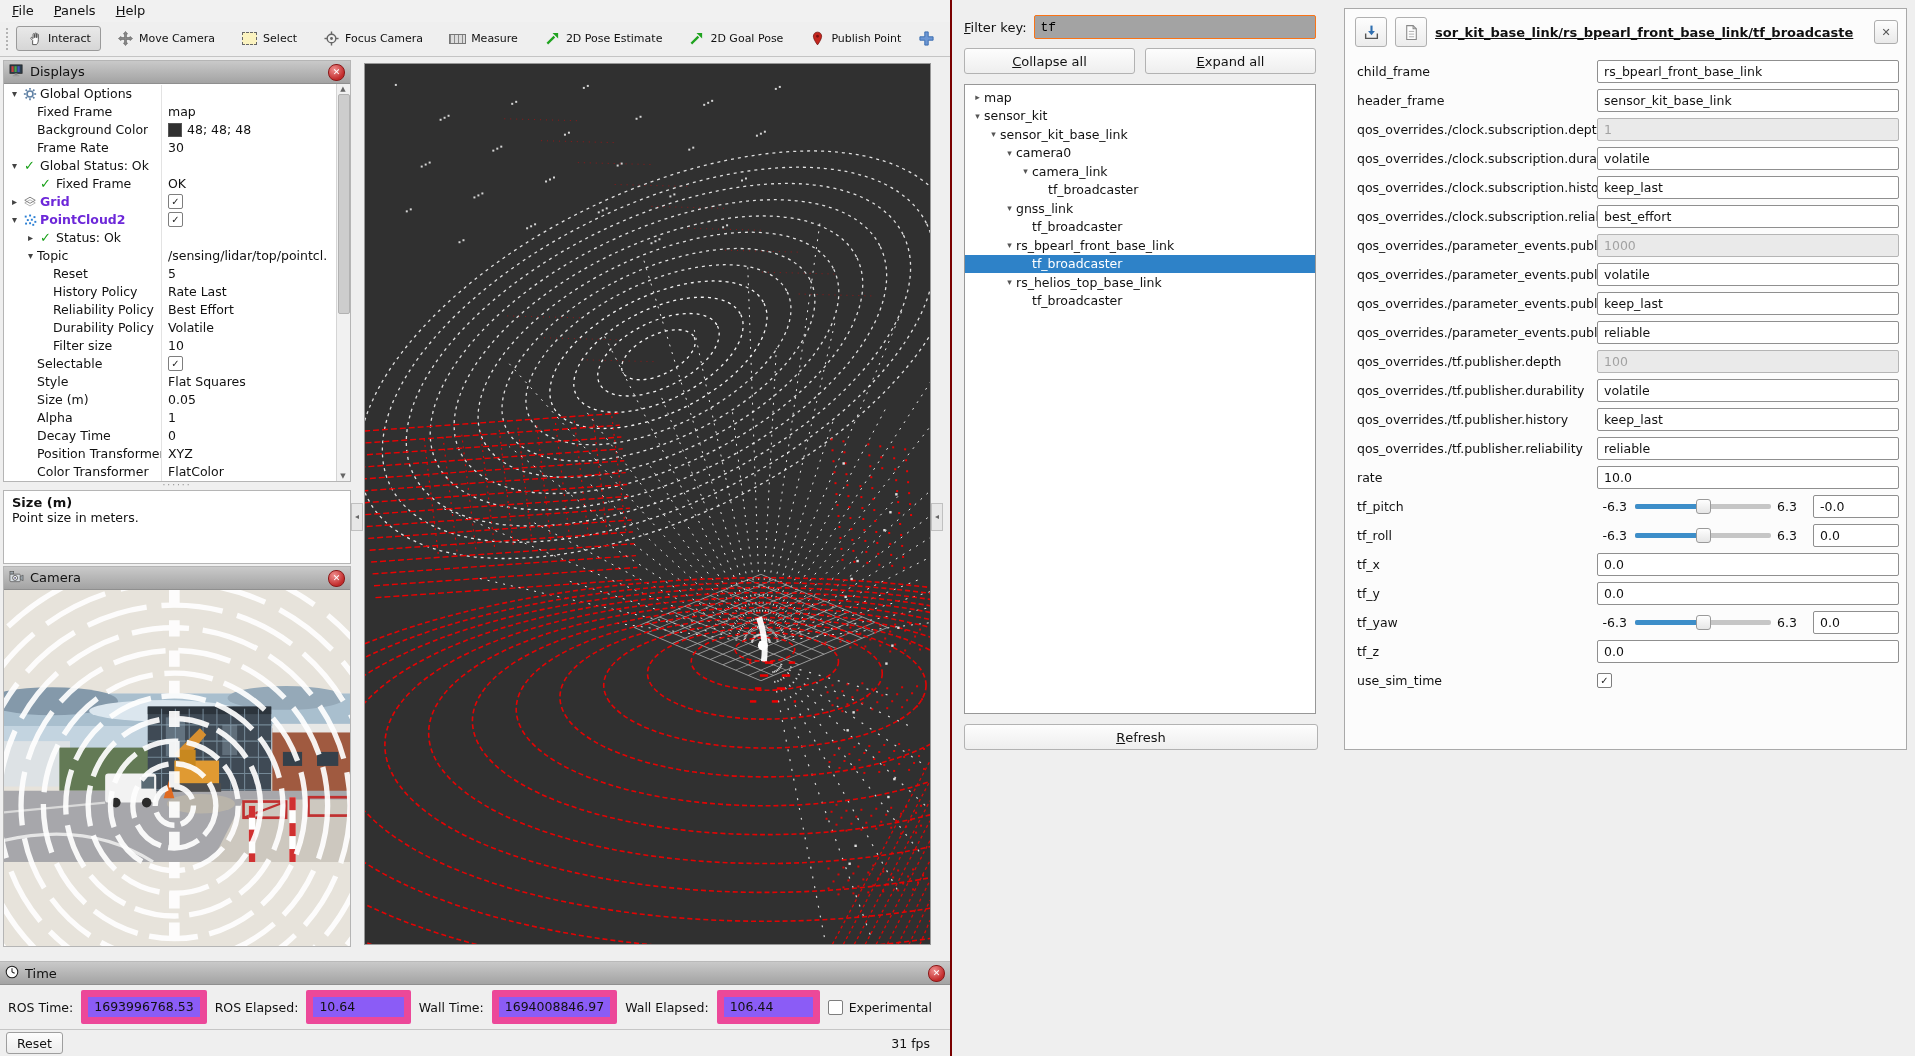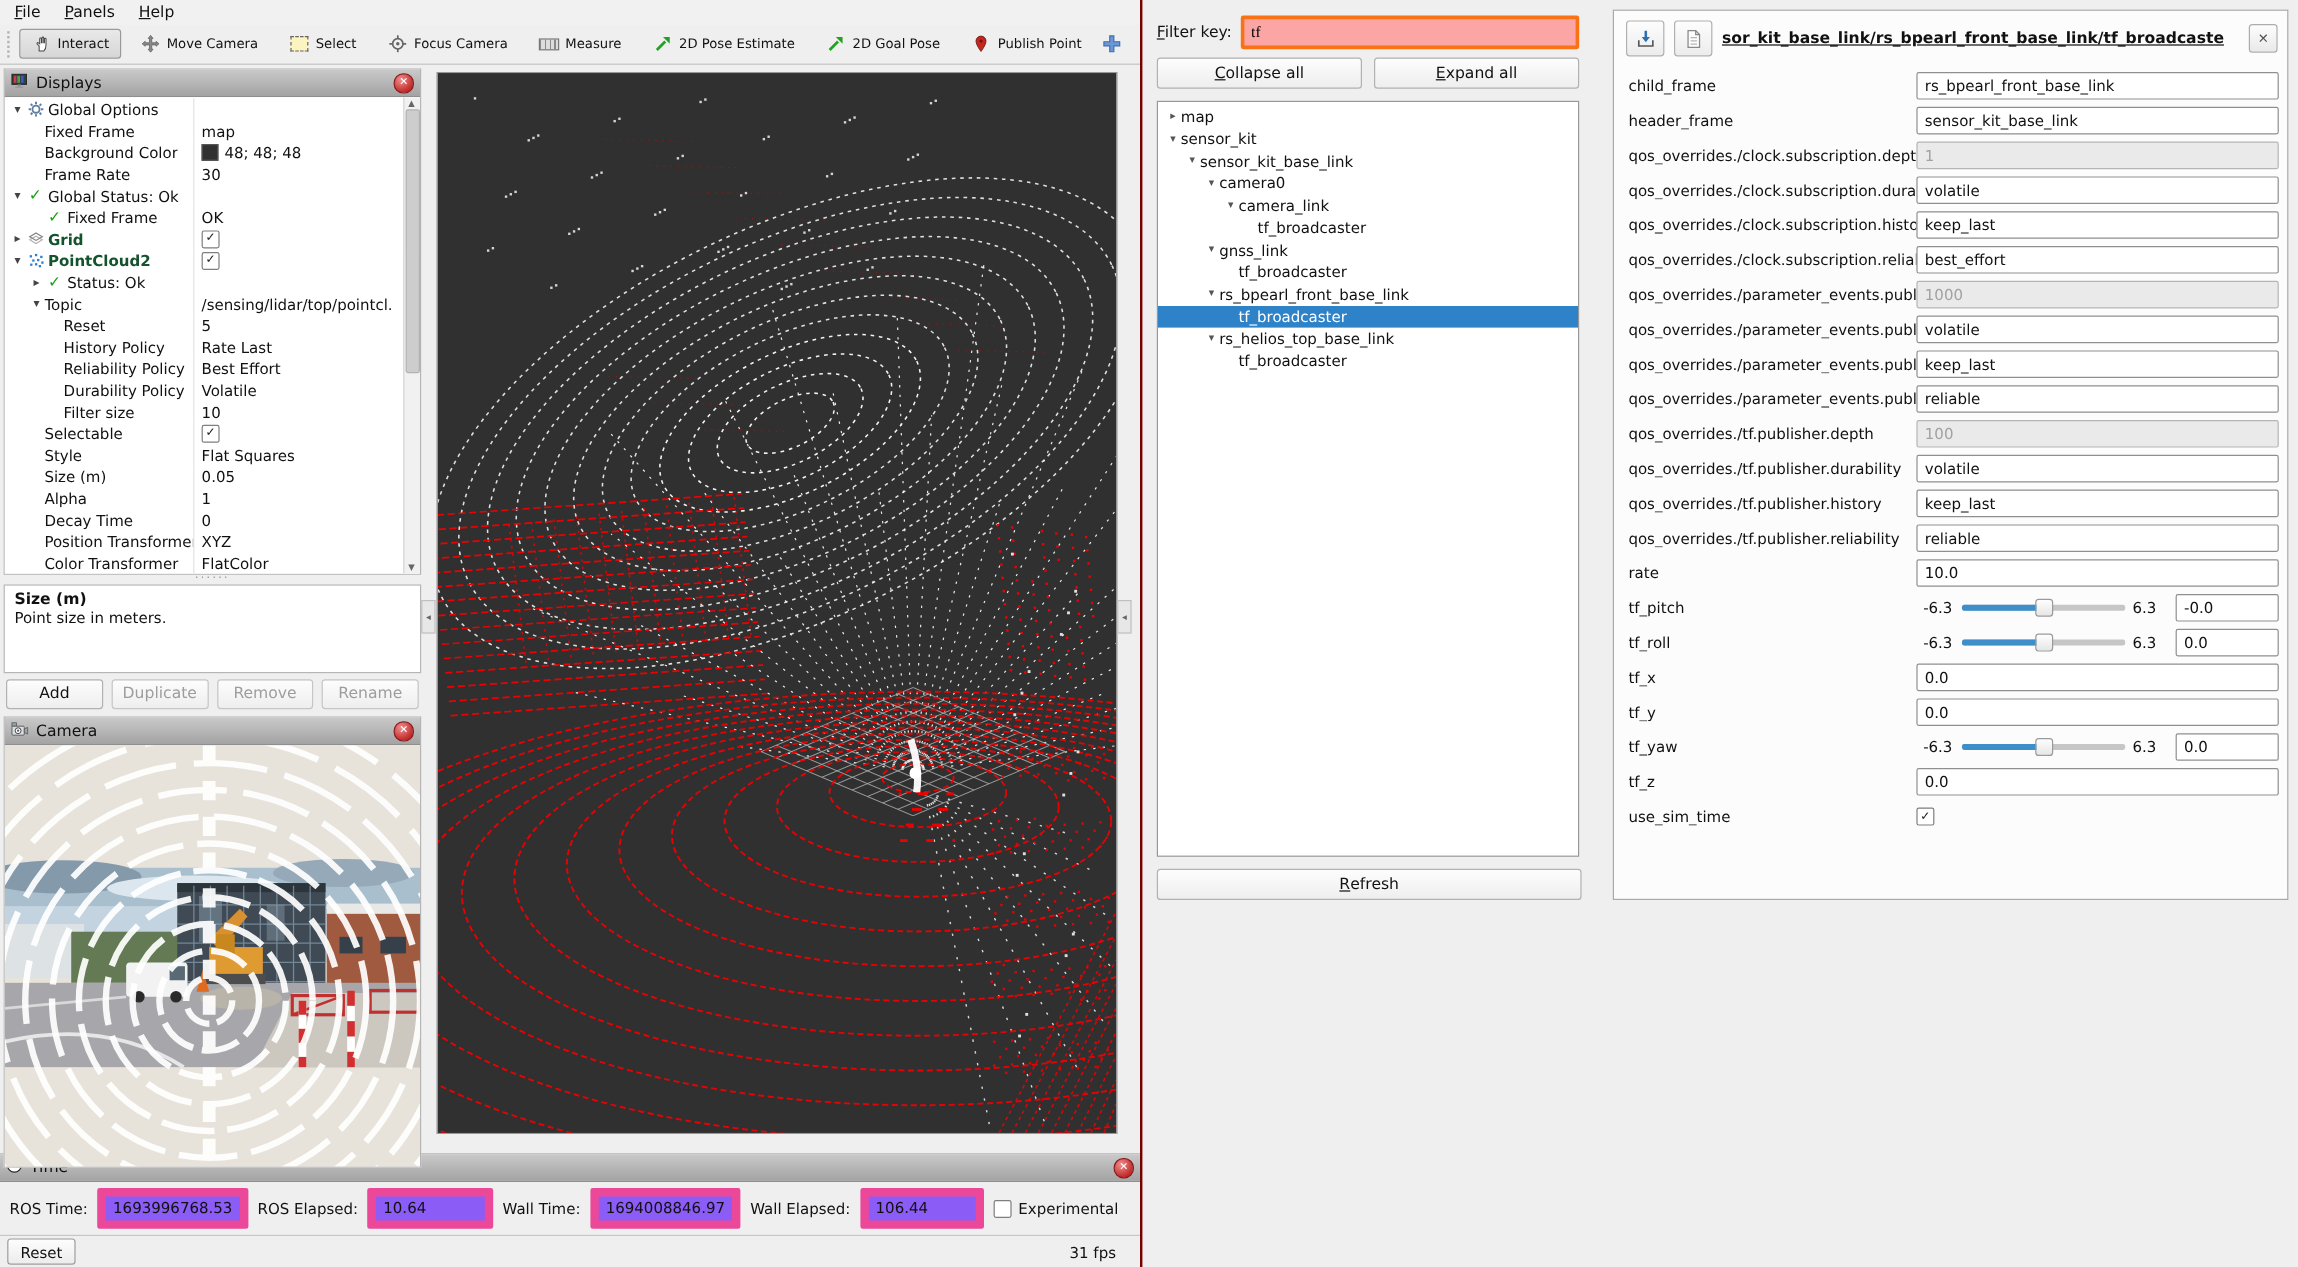--- a/index.html
+++ b/index.html
@@ -29,21 +29,21 @@
     background:radial-gradient(circle at 35% 30%,#f09090,#c22c2c 70%);border:1px solid #8a1a1a;color:#fff;
     font-size:9px;font-weight:bold;line-height:1;}
   .displays-panel{height:420px;flex:none;}
   .dtreewrap{position:relative;flex:1;background:#fff;overflow:hidden;}
   .dtree{position:absolute;inset:1px 14px 0 0;}
   .drow{height:18px;display:flex;align-items:center;font-size:12.5px;white-space:nowrap;}
   .dind{flex:none;display:inline-block;}
   .dexp{flex:none;width:13px;color:#444;font-size:10px;text-align:center;}
   .dico{flex:none;width:17px;display:inline-flex;align-items:center;justify-content:center;margin-right:2px;}
   .dlab{overflow:hidden;}
-  .bblue{color:#14532d;font-weight:bold;}
+  .bblue{color:#6d28d9;font-weight:bold;}
   .dval{margin-left:auto;flex:none;width:168px;display:flex;align-items:center;gap:5px;padding-left:6px;
     border-left:1px solid #e3e3e3;height:100%;overflow:hidden;}
   .swatch{display:inline-block;width:12px;height:12px;border:1px solid #555;}
   .cbx{display:inline-flex;width:13px;height:13px;background:#fff;border:1px solid #7e7e7e;border-radius:2px;
     align-items:center;justify-content:center;font-size:10px;font-weight:bold;color:#222;line-height:1;}
   .vscroll{position:absolute;top:0;right:0;bottom:0;width:13px;background:#f1f1f1;border-left:1px solid #d5d5d5;}
   .vthumb{position:absolute;top:10px;left:1px;width:10px;height:55%;background:#cdcdcd;border:1px solid #b2b2b2;border-radius:2px;}
   .varr{position:absolute;left:0;width:12px;text-align:center;font-size:7px;color:#666;}
   .splitdots{height:8px;text-align:center;color:#909090;font-size:9px;line-height:6px;letter-spacing:2px;flex:none;}
   .helpbox{height:64px;flex:none;background:#fff;border:1px solid #b5b5b5;padding:4px 8px;font-size:12.5px;}
@@ -76,22 +76,22 @@
   .rqt{width:965px;background:#efefef;border-left:2px solid #7a0000;display:flex;flex-direction:column;}
   .rqt-title{height:22px;display:flex;align-items:center;gap:6px;padding:0 8px;font-size:13px;background:#f0f0f0;}
   .wc-group{margin-left:auto;display:flex;align-items:center;gap:10px;}
   .wc{display:inline-flex;align-items:center;justify-content:center;font-size:11px;color:#222;}
   .wcd{width:15px;height:15px;border:1px solid #777;border-radius:2px;background:#fafafa;font-weight:bold;font-size:10px;}
   .wchelp{width:15px;height:15px;border-radius:8px;background:#3a76c4;color:#fff;font-weight:bold;font-size:10px;}
   .wcbox{width:10px;height:9px;border:1px solid #444;background:transparent;}
   .rqt-body{position:relative;flex:1;}
   .rqt-left{position:absolute;left:12px;top:14px;width:352px;}
   .filter-row{display:flex;align-items:center;gap:7px;height:26px;font-size:13px;}
-  .filter-input{flex:1;height:22px;border:3px solid #f97316;border-radius:2px;background:#fca5a5;font-size:13px;
-    padding:0 6px;font-family:Liberation Serif, serif;}
+  .filter-input{flex:1;height:22px;border:1px solid #f97316;border-radius:2px;background:#a3a3a3;font-size:13px;
+    padding:0 6px;font-family:Liberation Mono, monospace;}
   .ce-row{display:flex;gap:10px;margin:8px 0 10px 0;}
   .ce-row .qbtn{height:24px;}
   .rtreebox{height:622px;border:1px solid #979797;background:#fff;padding:3px 0;overflow:hidden;}
   .rrow{height:18.5px;display:flex;align-items:center;font-size:12.5px;white-space:nowrap;}
   .rexp{flex:none;width:13px;text-align:center;font-size:9px;color:#555;}
   .rrow.sel{background:#2e82c8;color:#fff;}
   .refresh-row{margin-top:10px;}
   .refresh-row .qbtn{height:24px;width:100%;}
   .card{position:absolute;left:392px;top:8px;width:561px;height:740px;background:#fcfcfc;border:1px solid #a9a9a9;}
   .card-head{height:38px;display:flex;align-items:center;gap:8px;padding:4px 8px 2px 10px;}
@@ -460,26 +460,20 @@
           </div>
         </section>
 
         <div class="splitdots">······</div>
 
         <div class="helpbox">
           <div class="help-title">Size (m)</div>
           <div class="help-body">Point size in meters.</div>
         </div>
 
-        <div class="btnrow">
-            <span class="qbtn">Add</span>
-            <span class="qbtn disabled">Duplicate</span>
-            <span class="qbtn disabled">Remove</span>
-            <span class="qbtn disabled">Rename</span>
-          </div>
 
         <section class="panel camera-panel">
           <header class="phead">
             <span><svg width="15" height="15" viewBox="0 0 16 16">
                   <rect x="1" y="2.5" width="4" height="3" fill="#9aa4ab" stroke="#555" stroke-width=".7"></rect>
                   <rect x="1" y="5.5" width="11" height="8" rx="1" fill="#d7dde1" stroke="#555" stroke-width=".8"></rect>
                   <circle cx="6.5" cy="9.5" r="2.6" fill="#fff" stroke="#333" stroke-width=".8"></circle>
                   <circle cx="6.5" cy="9.5" r="1" fill="#557"></circle>
                   <polygon points="12,8 15,6.5 15,12.5 12,11" fill="#9aa4ab" stroke="#555" stroke-width=".7"></polygon>
                 </svg></span>

